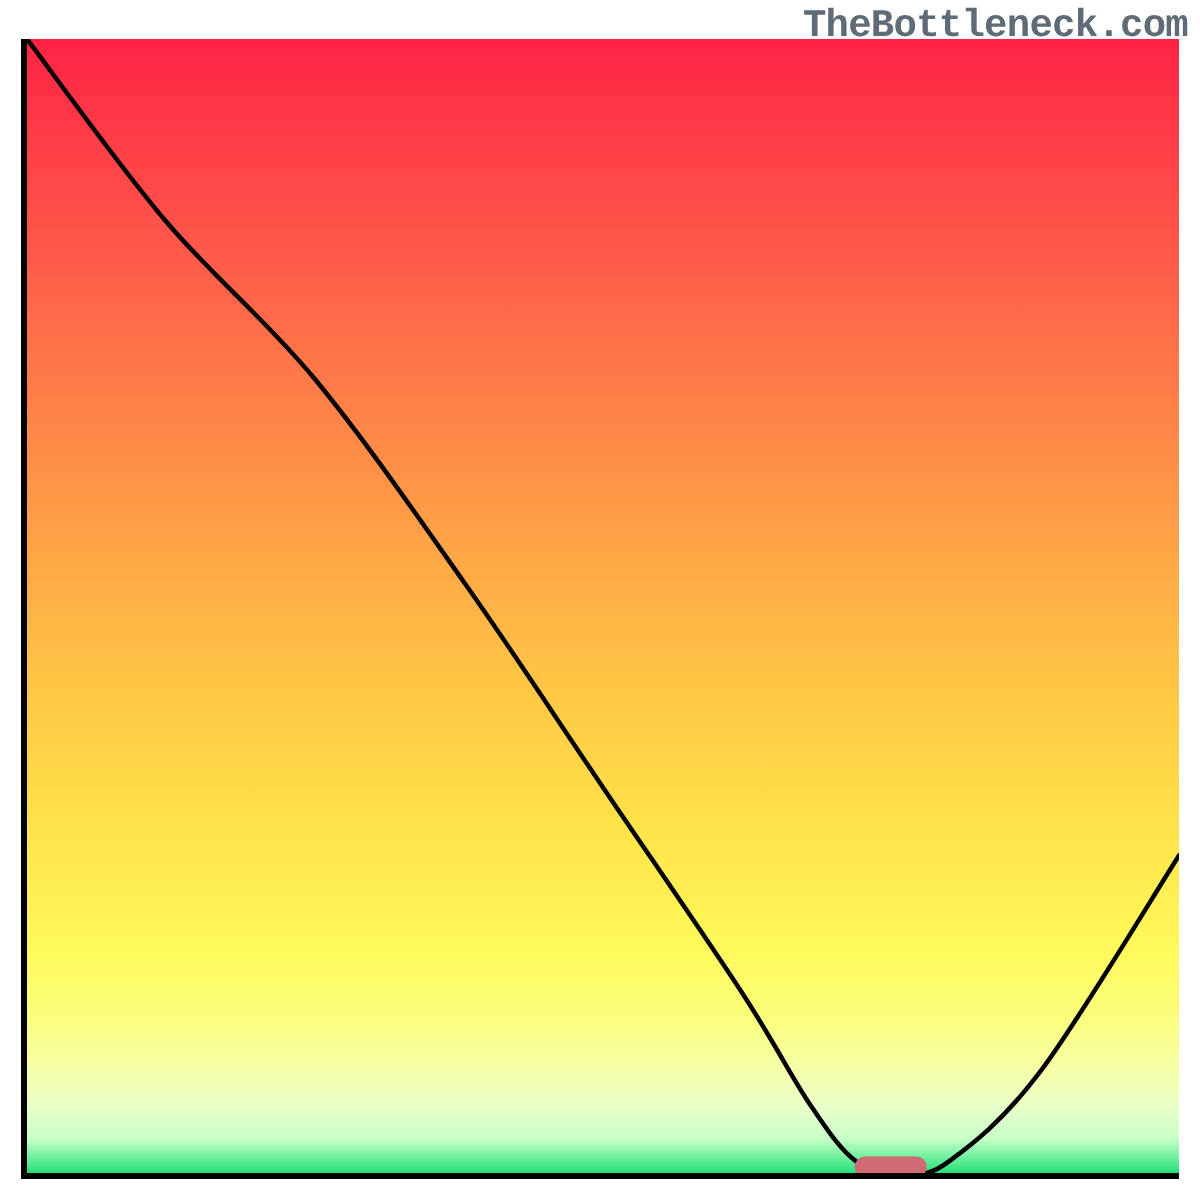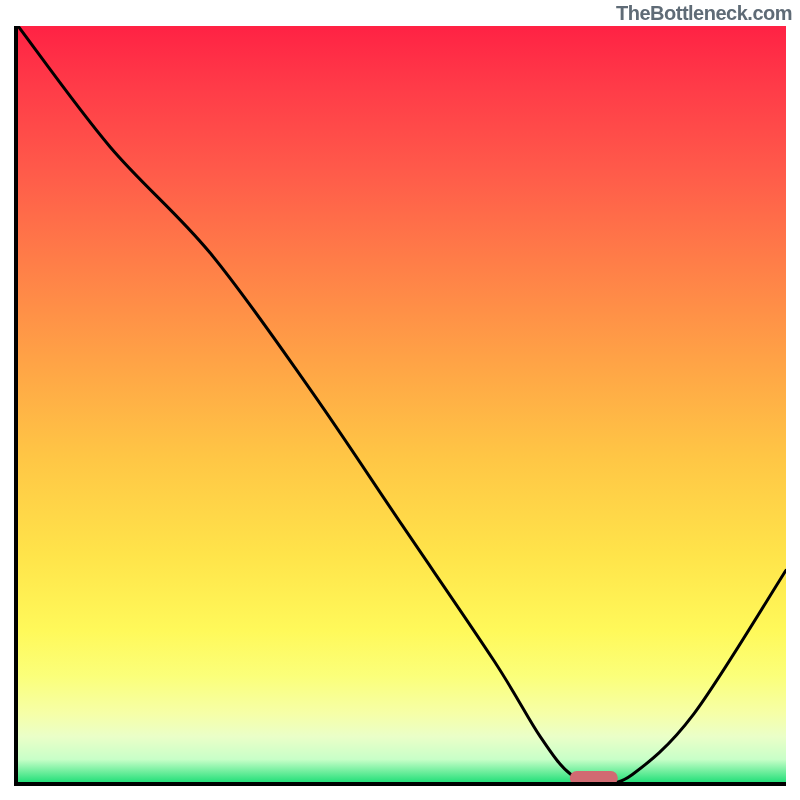--- a/index.html
+++ b/index.html
@@ -13,25 +13,26 @@
   }
   .root {
     position: relative;
     width: 800px;
     height: 800px;
   }
   .watermark {
     position: absolute;
     top: 2px;
     right: 8px;
-    font-size: 20px;
+    font-size: 26px;
     font-weight: 600;
     letter-spacing: -0.5px;
     color: #5f6b76;
     z-index: 3;
+    font-family: Liberation Mono, monospace;
   }
   .plot-frame {
     position: absolute;
     left: 14px;
     top: 26px;
     width: 772px;
     height: 760px;
     border-left: 4px solid #000;
     border-bottom: 4px solid #000;
     box-sizing: border-box;

